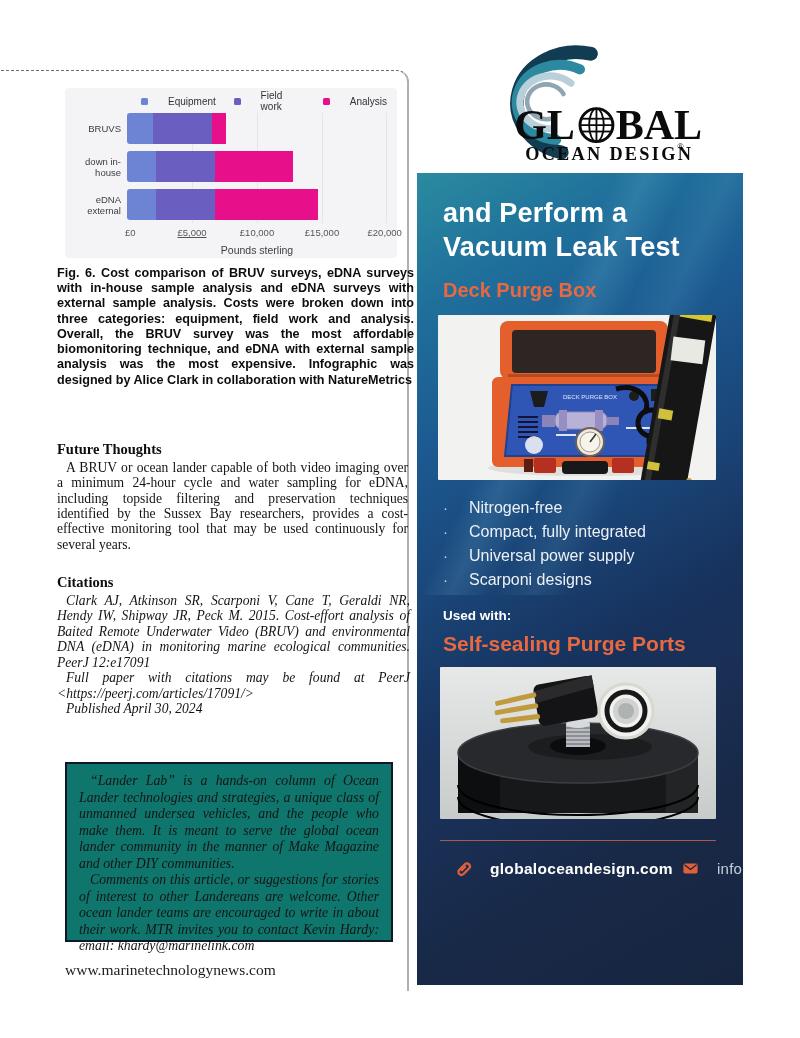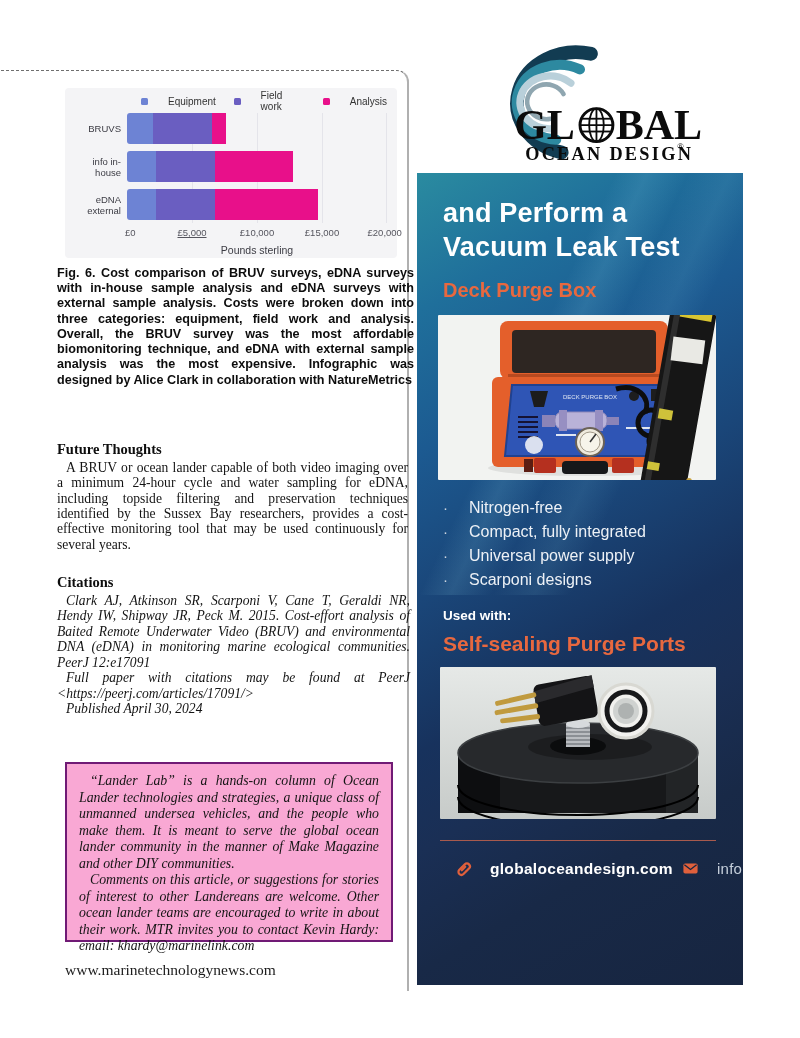--- a/index.html
+++ b/index.html
@@ -34,21 +34,21 @@
   .future-head{left:57px;top:441px;}
   .future-body{position:absolute;left:57px;top:460px;width:351px;
                font-family:"Liberation Serif",serif;font-size:13.6px;line-height:1.13;
                text-align:justify;text-indent:9px;color:#141414;}
   .cit-head{left:57px;top:574px;}
   .cit-body{position:absolute;left:57px;top:593px;width:353px;
             font-family:"Liberation Serif",serif;font-style:italic;font-size:13.6px;
             line-height:1.14;text-align:justify;color:#141414;}
   .cit-body p{margin:0;text-indent:9px;}
   .lander-box{position:absolute;left:65px;top:762px;width:328px;height:180px;box-sizing:border-box;
-              border:2px solid #701a75;padding:9px 12px;background:#f9a8d4;}
+              border:2px solid #0f172a;padding:9px 12px;background:#0f766e;}
   .lander-box p{margin:0;font-family:"Liberation Serif",serif;font-style:italic;font-size:13.8px;
                 line-height:1.20;text-align:justify;text-indent:11px;color:#141414;}
   .footer-url{position:absolute;left:65px;top:961px;font-family:"Liberation Serif",serif;
               font-size:15.5px;color:#1d1d1d;}
   
   .logo-wrap{position:absolute;left:452px;top:44px;width:256px;height:122px;}
   
   .ad{position:absolute;left:417px;top:173px;width:326px;height:812px;overflow:hidden;
       background:linear-gradient(150deg,#2a8ba0 0%,#1f6f9b 14%,#1c5a91 28%,#1a4679 43%,
                  #17325d 58%,#1a2f55 68%,#182947 80%,#172540 100%);}
@@ -105,21 +105,21 @@
       </div>
       <div class="chart-row">
         <div class="cat-label">BRUVS</div>
         <div class="bar-track">
             <div class="bar-seg" style="width: 10%; background: rgb(109, 131, 212);"></div>
             <div class="bar-seg" style="width: 22.5%; background: rgb(106, 94, 193);"></div>
             <div class="bar-seg" style="width: 5.5%; background: rgb(232, 16, 138);"></div>
           </div>
       </div>
       <div class="chart-row">
-        <div class="cat-label">info in-house</div>
+        <div class="cat-label">down in-house</div>
         <div class="bar-track">
             <div class="bar-seg" style="width: 11%; background: rgb(109, 131, 212);"></div>
             <div class="bar-seg" style="width: 23%; background: rgb(106, 94, 193);"></div>
             <div class="bar-seg" style="width: 30%; background: rgb(232, 16, 138);"></div>
           </div>
       </div>
       <div class="chart-row">
         <div class="cat-label">eDNA external</div>
         <div class="bar-track">
             <div class="bar-seg" style="width: 11%; background: rgb(109, 131, 212);"></div>

